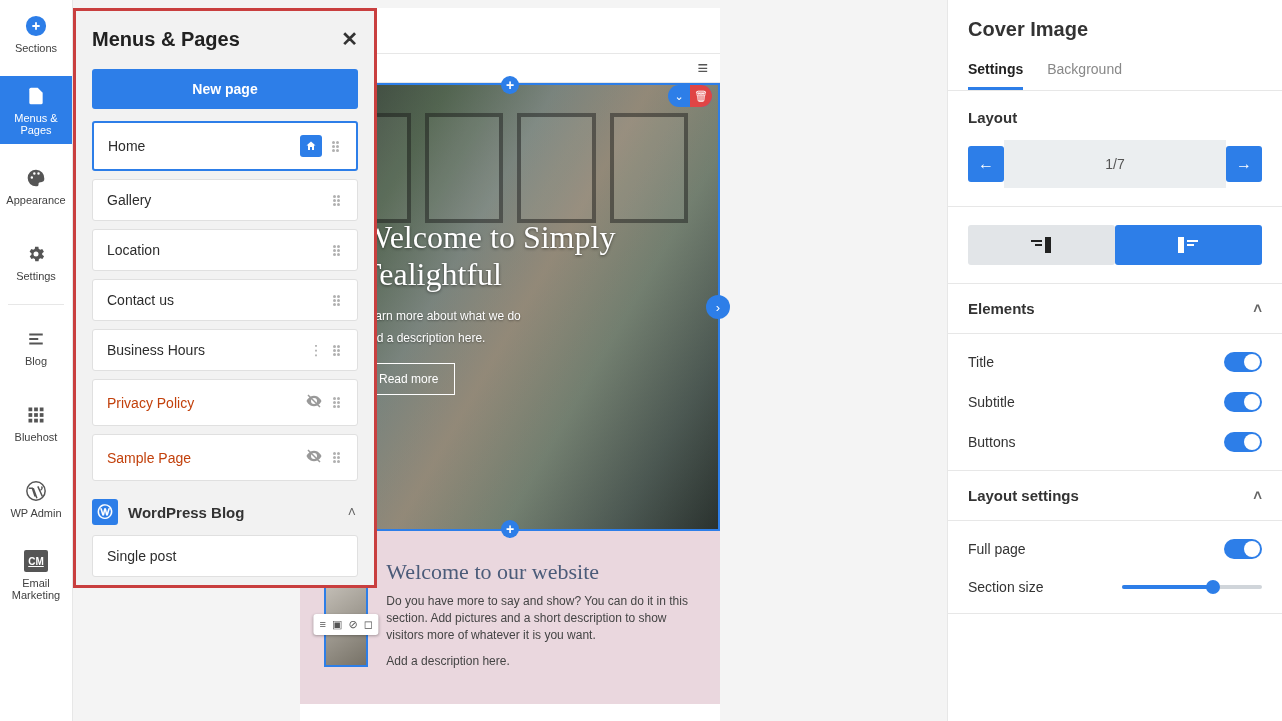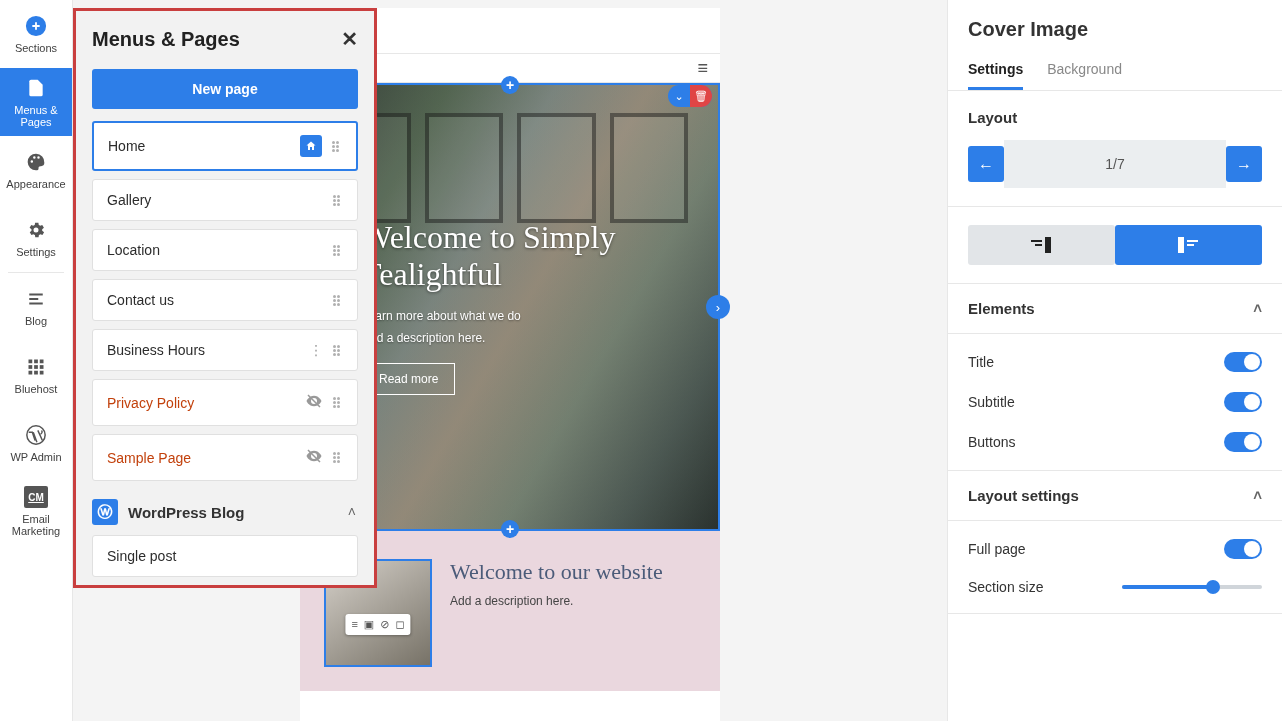--- a/index.html
+++ b/index.html
@@ -1,20 +1,20 @@
 <!DOCTYPE html>
 <html><head>
 <meta charset="utf-8">
 <style>
 * { margin: 0; padding: 0; box-sizing: border-box; }
 body { font-family: -apple-system, BlinkMacSystemFont, "Segoe UI", Helvetica, Arial, sans-serif; font-size: 14px; color: #333; background: #fff; overflow: hidden; }
 .app { display: flex; width: 1282px; height: 721px; position: relative; }
 
 
-.sidebar { width: 73px; border-right: 1px solid #e7e7e7; background: #fff; display: flex; flex-direction: column; position: relative; z-index: 2; }
+.sidebar { width: 73px; border-right: 1px solid #e7e7e7; background: #fff; display: flex; flex-direction: column; position: relative; z-index: 2; gap: 8px; }
 .sidebar-item { display: flex; flex-direction: column; align-items: center; justify-content: center; height: 68px; cursor: pointer; color: #414141; font-size: 11px; text-align: center; gap: 4px; }
 .sidebar-item.active { background: #2d7ee8; color: #fff; }
 .sidebar-item .icon { width: 24px; height: 24px; display: flex; align-items: center; justify-content: center; }
 .sidebar-divider { height: 1px; background: #e7e7e7; margin: 0 8px; }
 
 
 .menu-panel { position: absolute; left: 73px; top: 8px; width: 304px; height: 580px; border: 3px solid #c93f3f; background: #f2f2f2; padding: 16px; z-index: 3; }
 .menu-panel-header { display: flex; justify-content: space-between; align-items: center; margin-bottom: 18px; }
 .menu-panel-title { font-size: 20px; font-weight: bold; color: #212121; }
 .close-btn { font-size: 20px; cursor: pointer; font-weight: bold; color: #333; }
@@ -323,20 +323,21 @@
         <div class="thumb">
           <div class="thumb-bar">
             <span>≡</span>
             <span>▣</span>
             <span>⊘</span>
             <span>◻</span>
           </div>
         </div>
         <div class="below-text">
           <h3>Welcome to our website</h3>
+          <p>Do you have more to say and show? You can do it in this section. Add pictures and a short description to show visitors more of whatever it is you want.</p>
           <p>Add a description here.</p>
         </div>
       </div>
     </div>
   </div>
 
   <aside class="rightpanel">
     <div class="rp-title">Cover Image</div>
     <div class="tabs">
       <div class="tab active">Settings</div>

